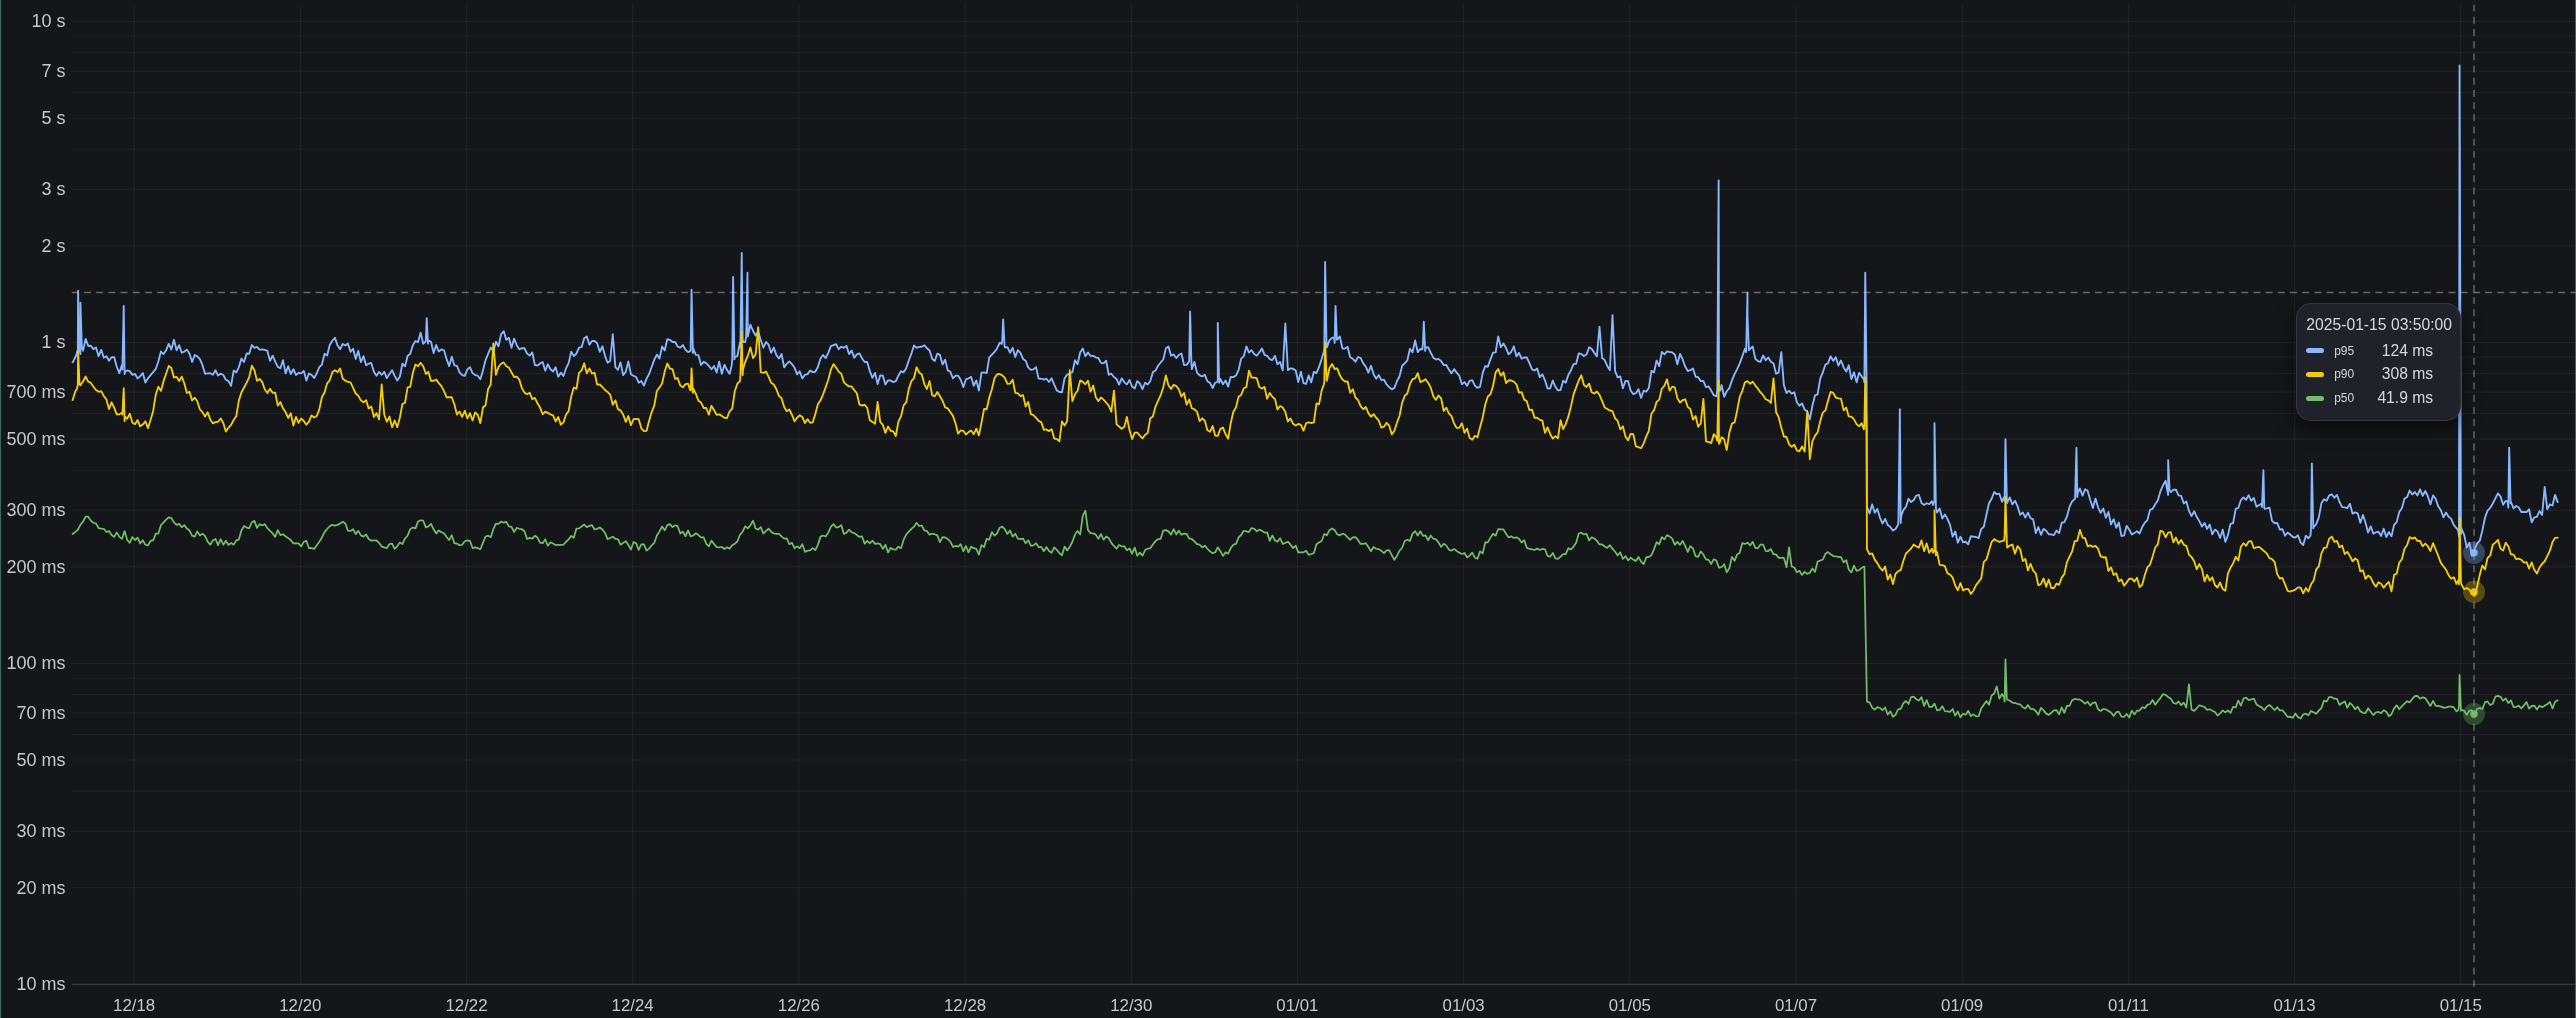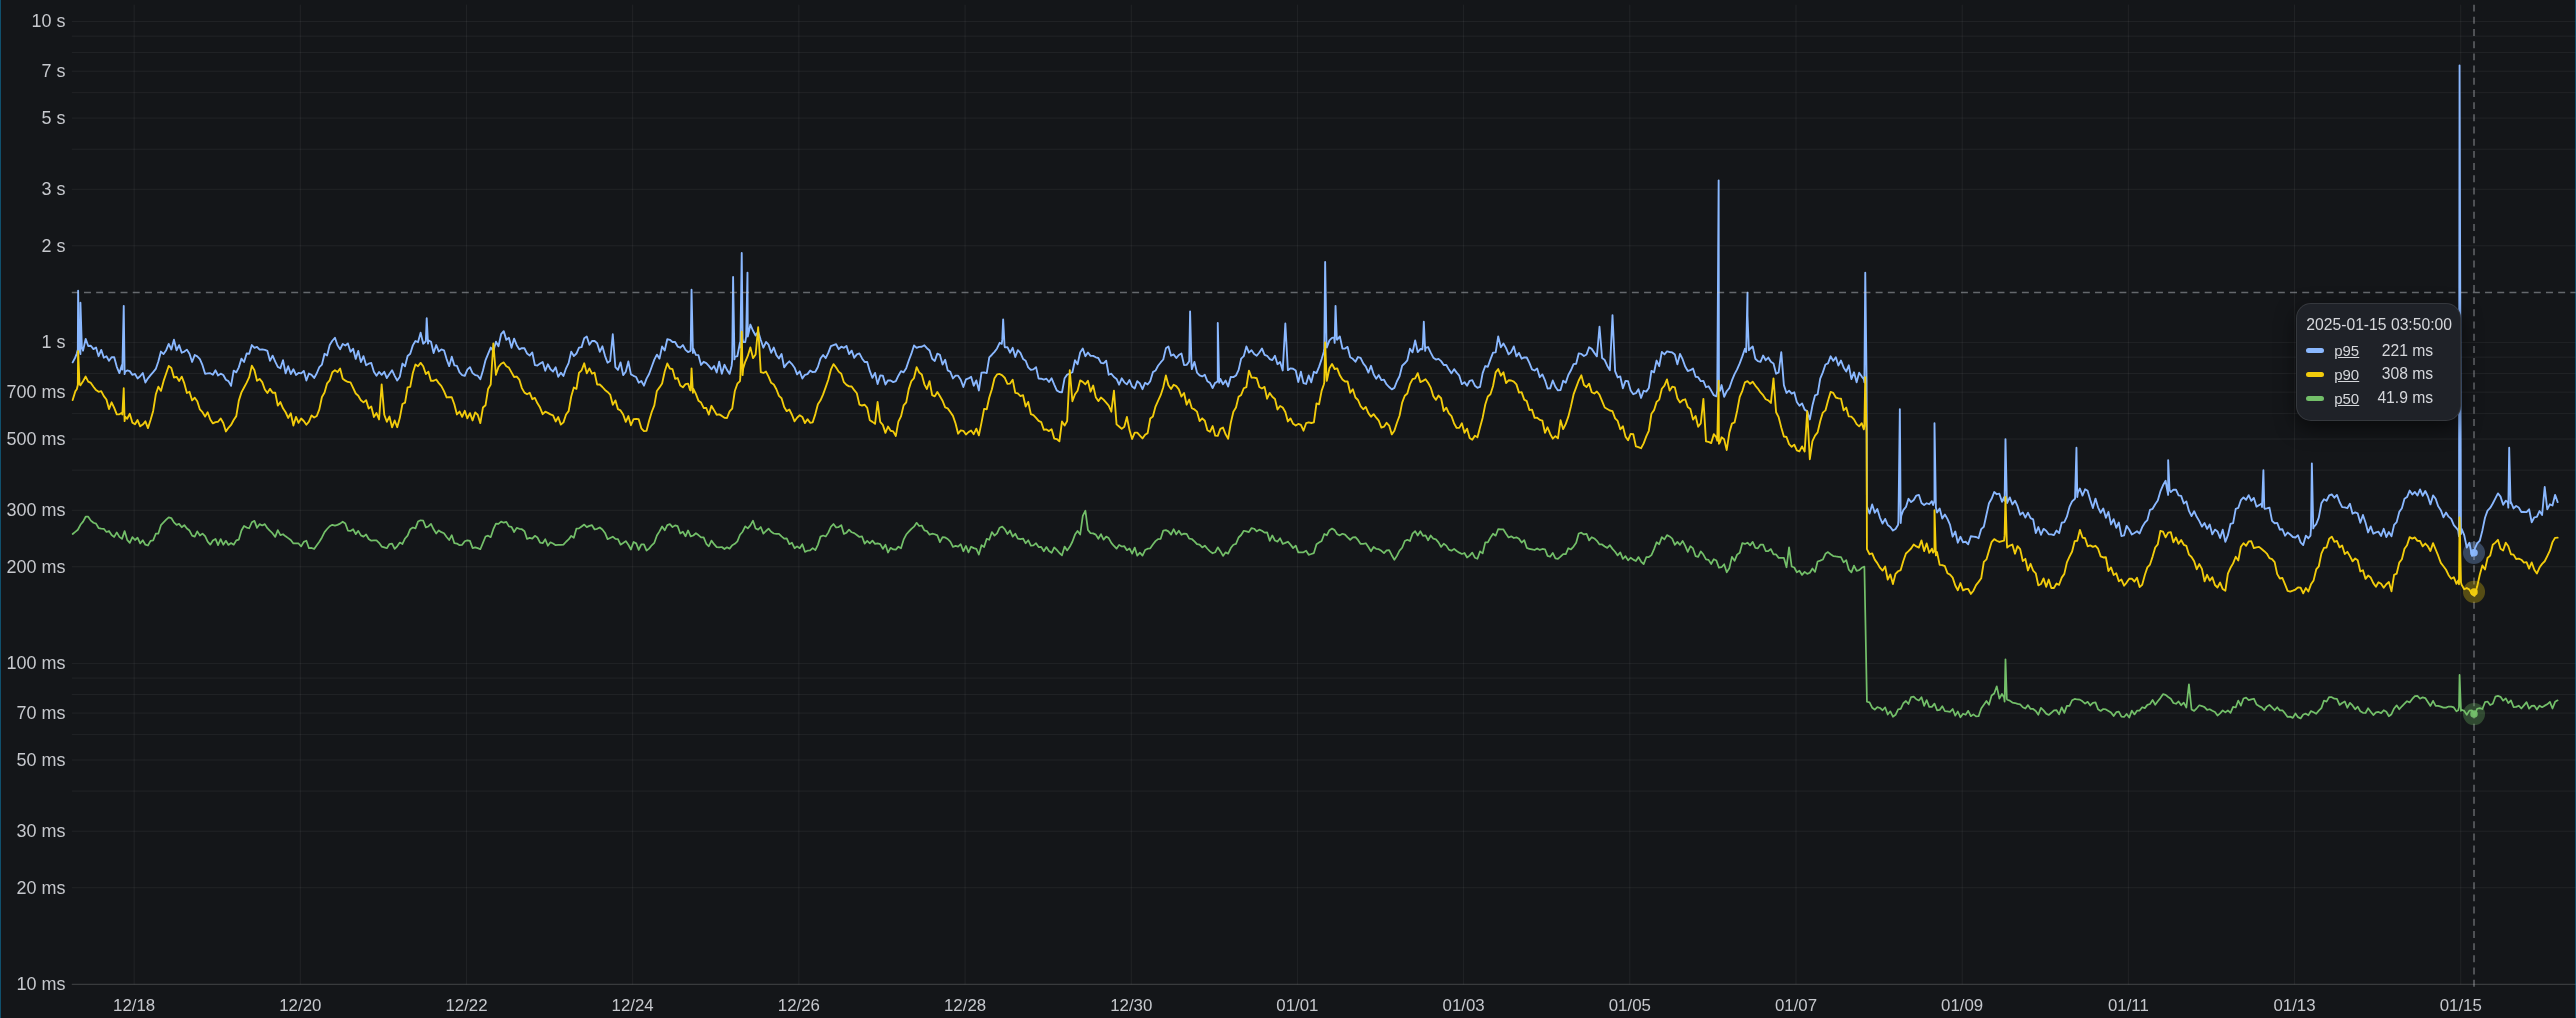--- a/index.html
+++ b/index.html
@@ -1,25 +1,25 @@
 <!DOCTYPE html>
 <html style="font-size:9.3px"><head>
 <meta charset="utf-8">
 <style>
   html,body{margin:0;padding:0;background:#141619;}
-  .stage{position:relative;width:2576px;height:1018px;background:#0ea5e9;overflow:hidden;
+  .stage{position:relative;width:2576px;height:1018px;background:#5eead4;overflow:hidden;
          font-family:"Liberation Sans", sans-serif;}
   svg{position:absolute;left:0;top:0;}
   .tooltip{position:absolute;left:2296px;top:303px;width:165px;box-sizing:border-box;
            background:#1f2228;border:0.6px solid rgba(255,255,255,0.10);border-radius:15px;
            box-shadow:0 7px 20px rgba(0,0,0,0.55);padding:11.6px 14px 12.8px 9.3px;z-index:5;}
   .tt-title{color:#d5d7db;font-size:15.7px;font-weight:500;white-space:nowrap;margin-bottom:8.1px;}
   .tt-row{display:flex;align-items:center;margin-top:5.8px;}
   .tt-pill{width:17.4px;height:5.2px;border-radius:2.9px;flex:0 0 auto;margin-right:10.5px;}
-  .tt-label{color:#d5d7db;font-size:15px;flex:1 1 auto;text-decoration:underline;}
+  .tt-label{color:#d5d7db;font-size:12px;flex:1 1 auto;}
   .tt-value{color:#d5d7db;font-size:15.7px;text-align:right;white-space:nowrap;padding-right:12.8px;}
 </style>
 </head>
 <body>
 
 <div class="stage">
   <svg id="chart" width="2576" height="1018" viewBox="0 0 4437 1754">
       <rect x="0" y="0" width="4437" height="1754" fill="#141619"></rect>
       <g>
         <line x1="123" y1="37" x2="4437" y2="37" stroke="rgba(255,255,255,0.07)" stroke-width="1.5"></line>
@@ -114,21 +114,21 @@
       <circle cx="4261.9753000923365" cy="1019.8377914553864" r="6.5" fill="#F2CC0C" fill-opacity="0.95"></circle>
       <circle cx="4261.9753000923365" cy="1230.3824030616672" r="19" fill="#73BF69" fill-opacity="0.3"></circle>
       <circle cx="4261.9753000923365" cy="1230.3824030616672" r="6.5" fill="#73BF69" fill-opacity="0.95"></circle>
     </svg>
 
   <div class="tooltip">
     <div class="tt-title">2025-01-15 03:50:00</div>
     <div class="tt-row">
       <span class="tt-pill" style="background: rgb(138, 184, 255);"></span>
       <span class="tt-label">p95</span>
-      <span class="tt-value">221 ms</span>
+      <span class="tt-value">124 ms</span>
     </div>
     <div class="tt-row">
       <span class="tt-pill" style="background: rgb(242, 204, 12);"></span>
       <span class="tt-label">p90</span>
       <span class="tt-value">308 ms</span>
     </div>
     <div class="tt-row">
       <span class="tt-pill" style="background: rgb(115, 191, 105);"></span>
       <span class="tt-label">p50</span>
       <span class="tt-value">41.9 ms</span>

